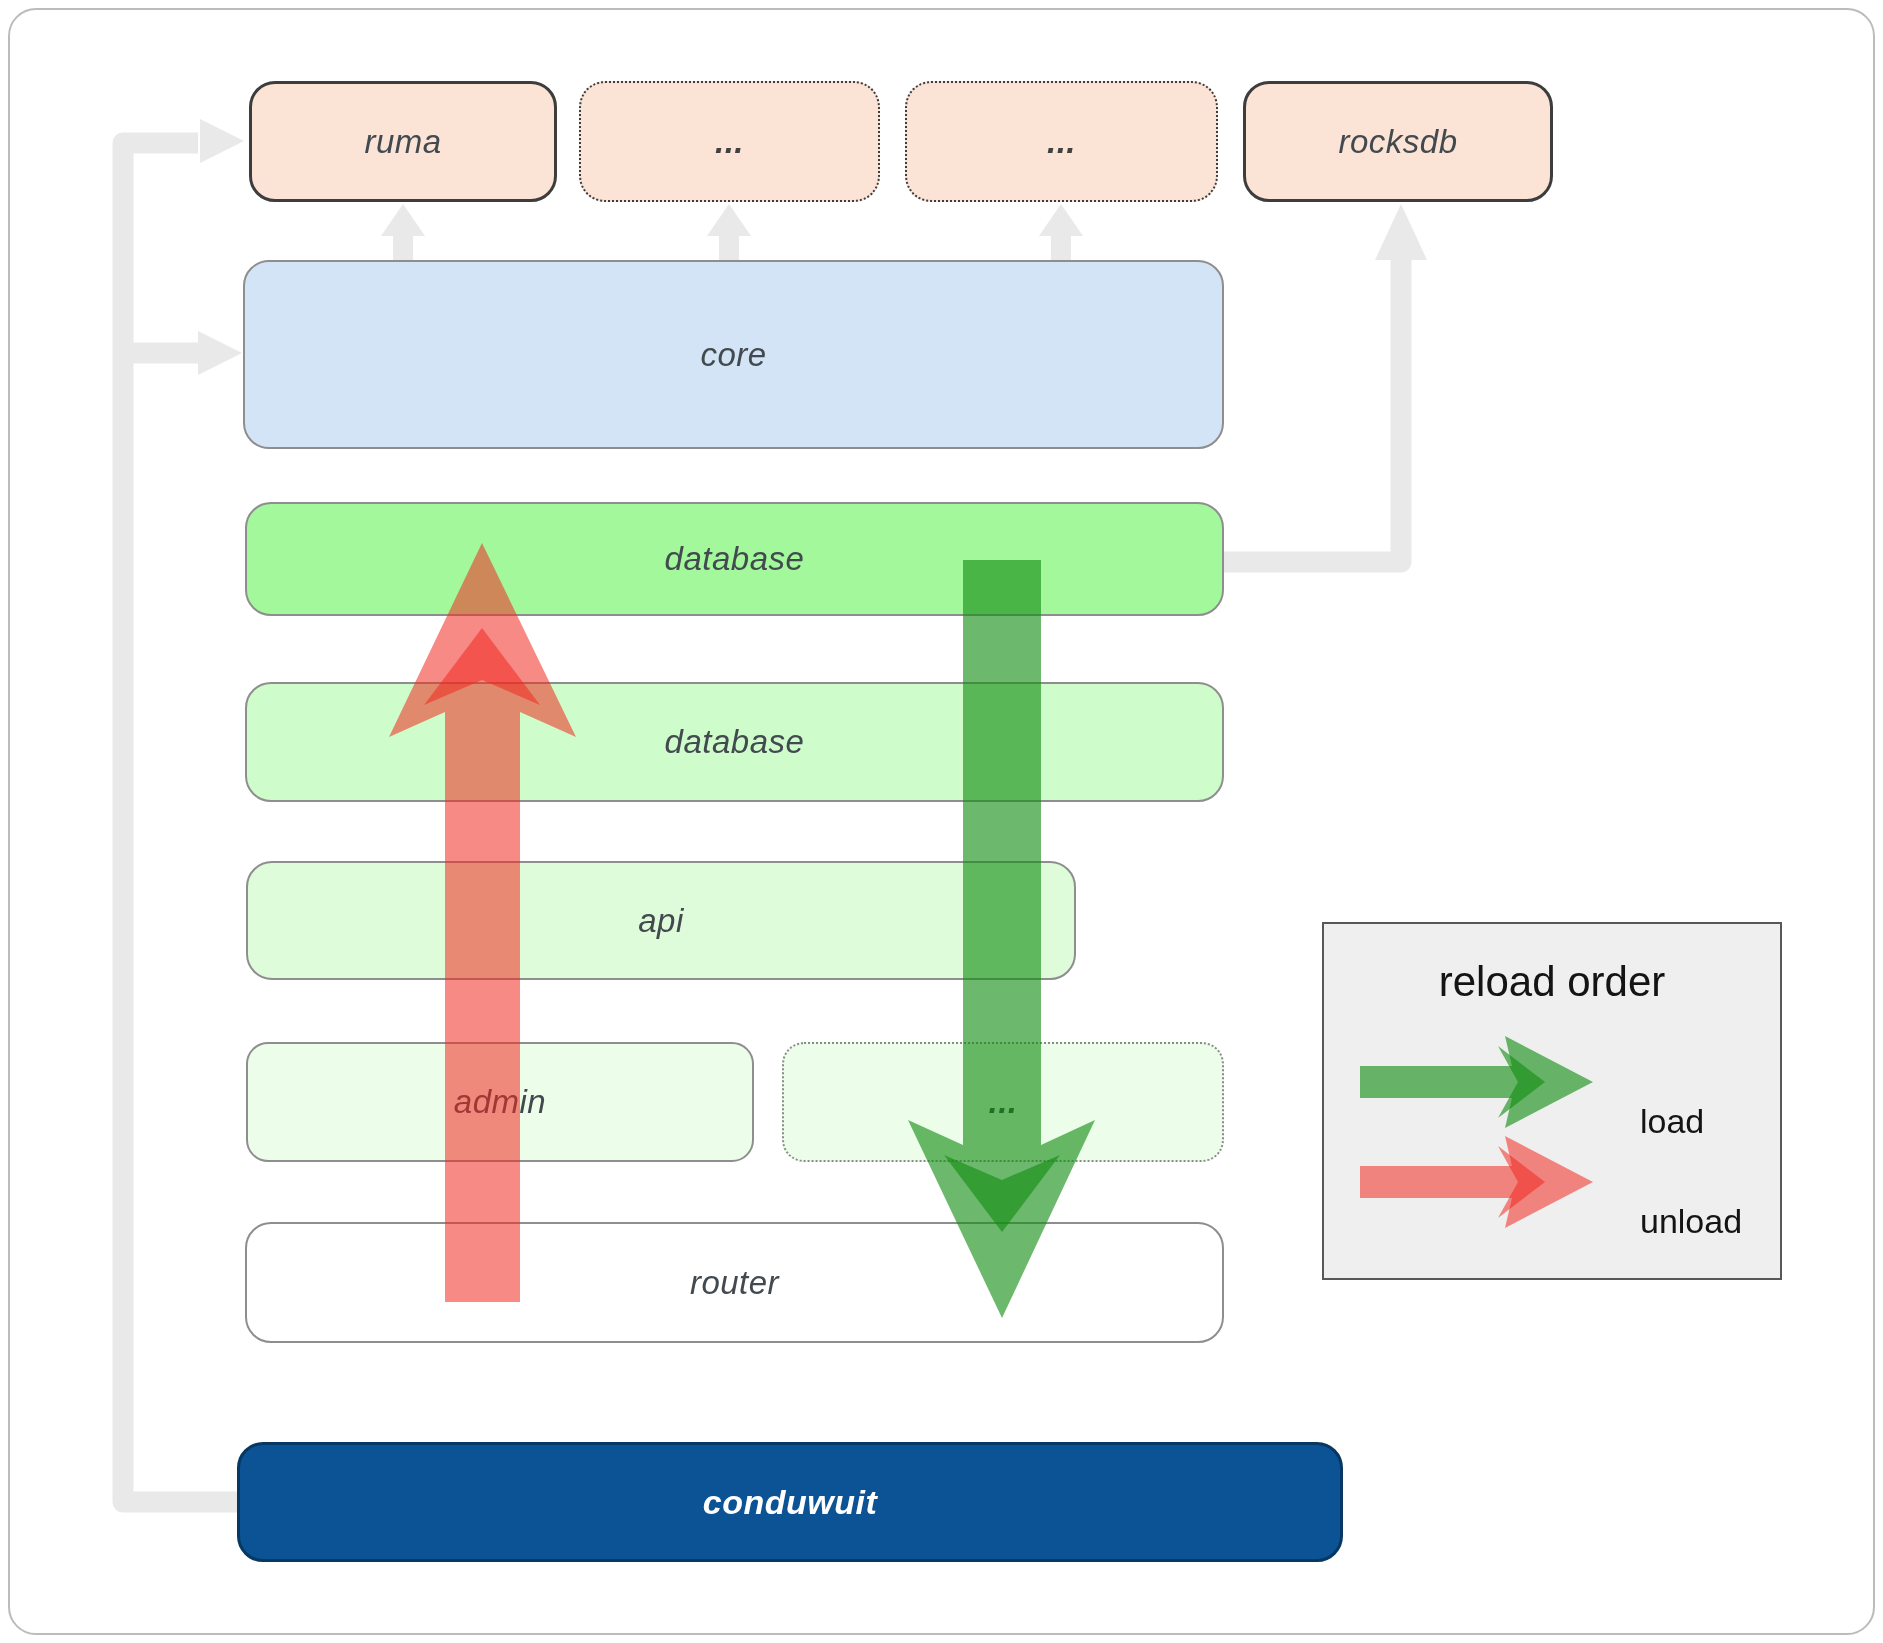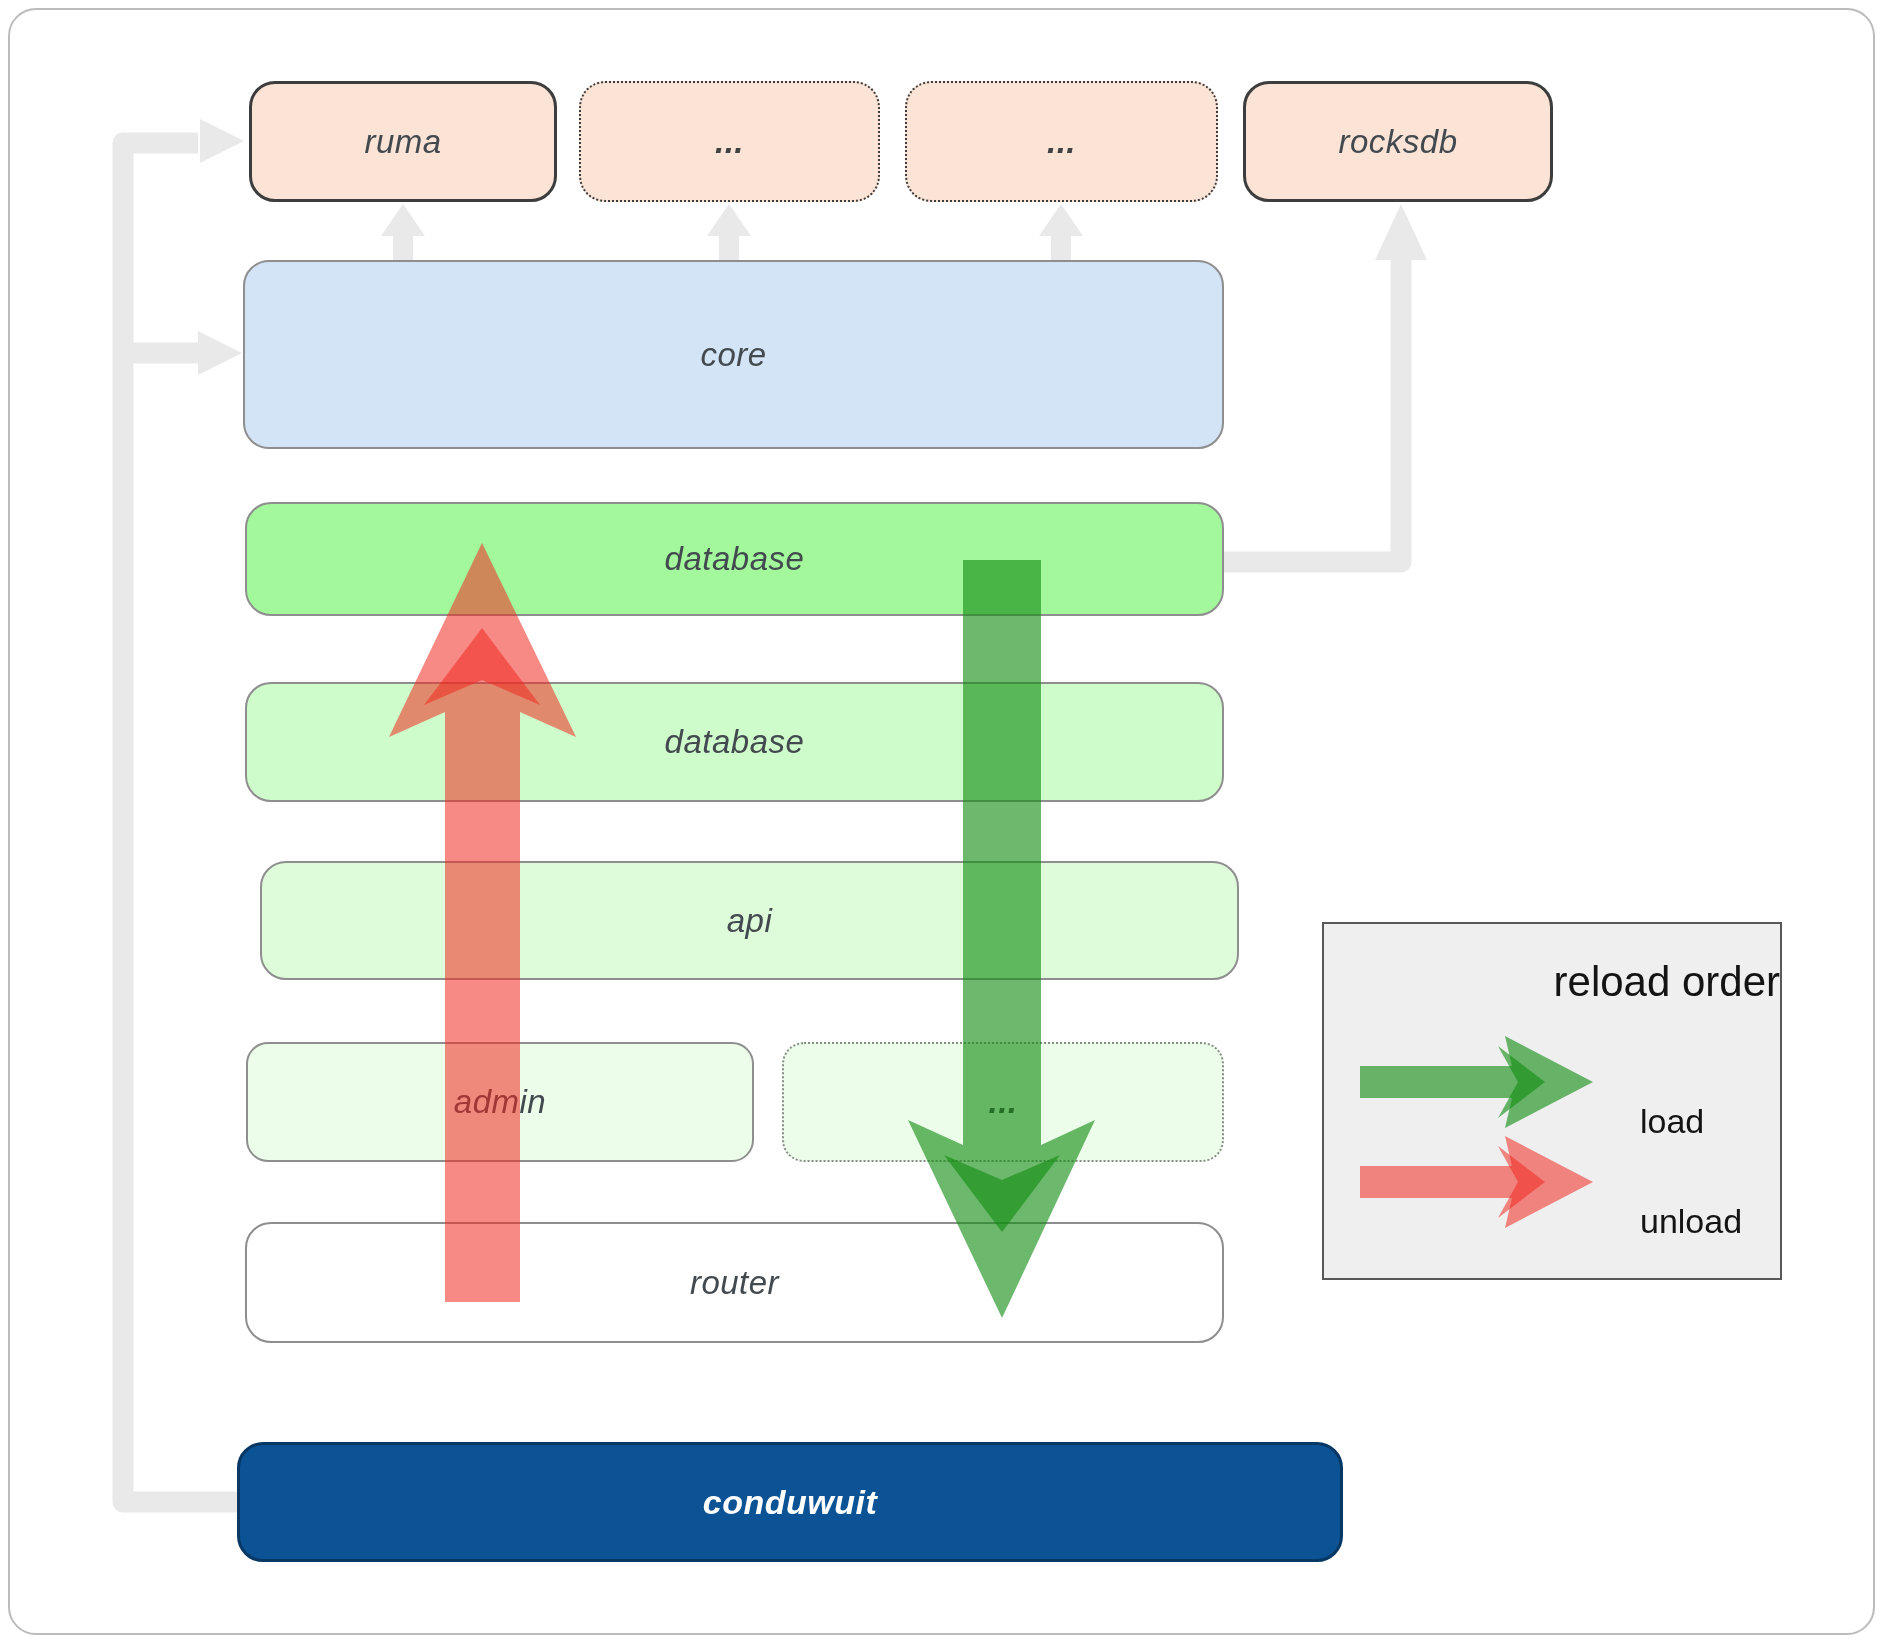--- a/index.html
+++ b/index.html
@@ -21,21 +21,21 @@
   .node-service{background:#cffccb;}
   .node-api{background:#defcda;}
   .node-admin{background:#ecfdea;}
   .node-admin-dotted{background:#ecfdea;border:2px dotted #8a8a8a;border-radius:22px;}
   .node-router{background:#ffffff;}
   .node-conduwuit{background:#0b5394;border:3px solid #073763;color:#ffffff;
                   font-weight:700;font-size:34px;}
   #over-layer{z-index:4;}
   .legend{position:absolute;left:1322px;top:922px;width:460px;height:358px;
           background:#efefef;border:2px solid #585858;box-sizing:border-box;z-index:3;}
-  .legend-title{position:absolute;left:0;top:34px;width:100%;text-align:right;
+  .legend-title{position:absolute;left:0;top:34px;width:100%;text-align:center;
                 font-size:42px;color:#141414;}
   .legend-label{position:absolute;font-size:34px;color:#141414;z-index:5;margin-top:40px;}
   .legend-label.load{left:316px;top:138px;}
   .legend-label.unload{left:316px;top:238px;}
 </style>
 </head>
 <body>
 
 <div class="frame"></div>
 
@@ -78,21 +78,21 @@
 </div>
 
 <div class="node node-database gray-border" style="left:245px;top:502px;width:979px;height:114px;">
   <span>database</span>
 </div>
 
 <div class="node node-service gray-border" style="left:245px;top:682px;width:979px;height:120px;">
   <span>database</span>
 </div>
 
-<div class="node node-api gray-border" style="left:260px;top:861px;width:979px;height:119px;">
+<div class="node node-api gray-border" style="left:246px;top:861px;width:830px;height:119px;">
   <span>api</span>
 </div>
 
 <div class="node node-admin gray-border" style="left:246px;top:1042px;width:508px;height:120px;border-radius:22px;">
   <span>admin</span>
 </div>
 <div class="node node-admin-dotted dots" style="left:782px;top:1042px;width:442px;height:120px;">
   <span>...</span>
 </div>
 

